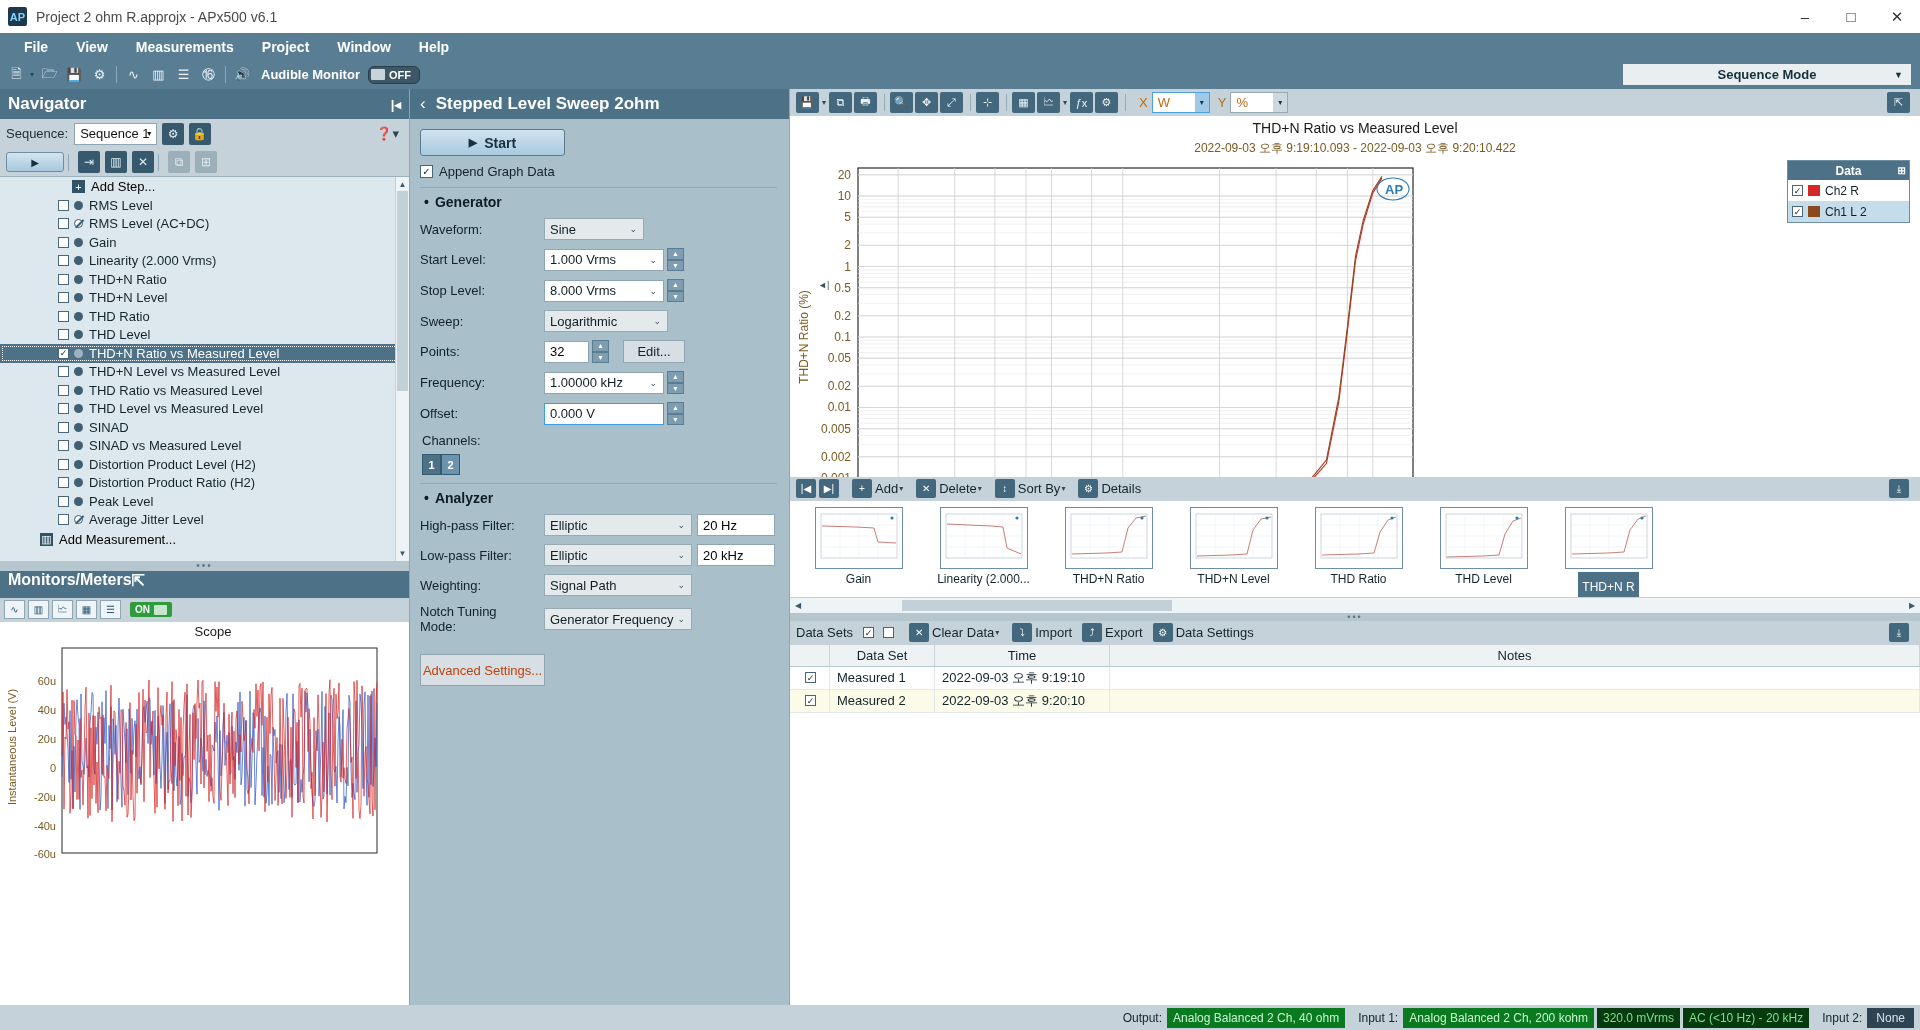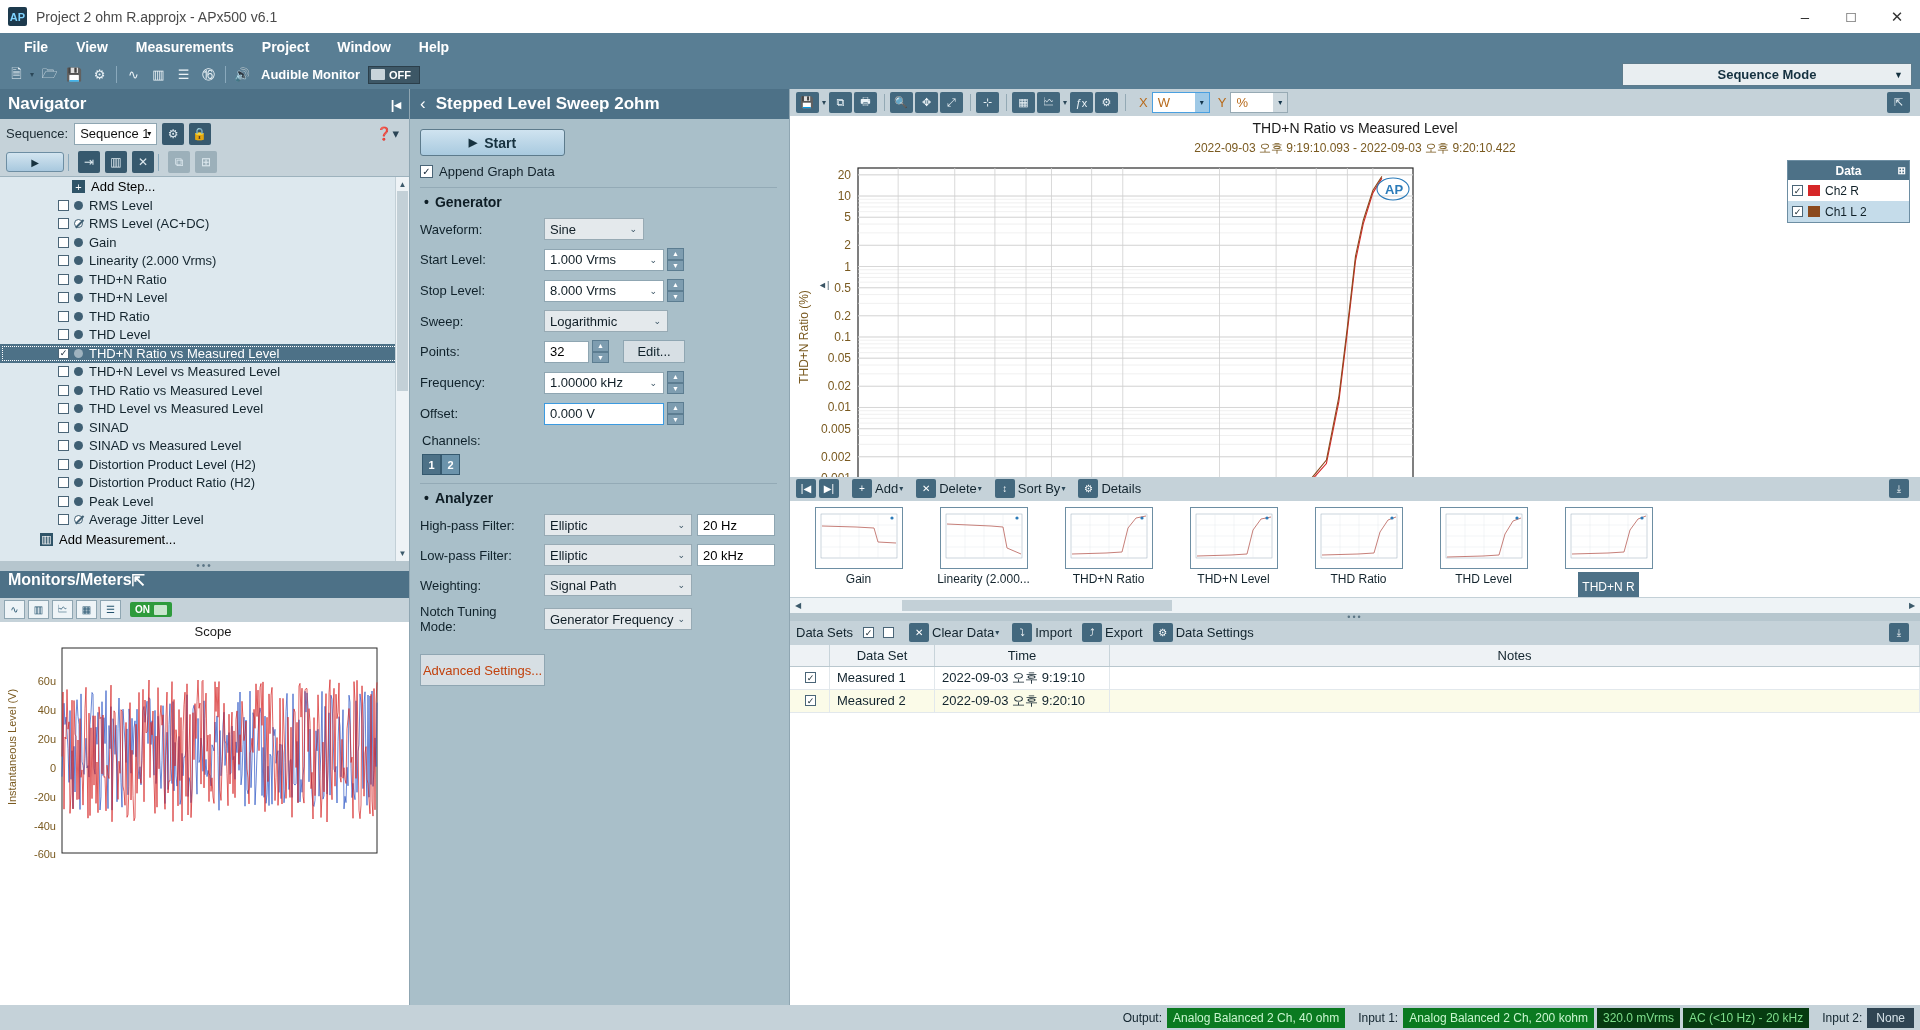--- a/index.html
+++ b/index.html
@@ -38,21 +38,21 @@
     padding-left:4px; position:relative;
   }
   .tb-ico {
     width:21px; height:21px; margin:0 2px; display:flex; align-items:center;
     justify-content:center; color:#eaf2f6; font-size:13px;
   }
   .tb-sep { width:1px; height:17px; background:#8aa9bc; margin:0 4px; }
   .tb-label { color:#fff; font-weight:bold; font-size:13px; margin-left:6px; }
   .toggle-off {
     margin-left:8px; background:#3d5766; color:#fff; font-size:11px;
-    font-weight:bold; padding:2px 8px 2px 20px; border-radius:0;
+    font-weight:bold; padding:2px 8px 2px 20px; border-radius:6px;
     position:relative; border:1px solid #2b3f4b;
   }
   .toggle-off::before {
     content:""; position:absolute; left:2px; top:2px; width:14px; height:11px;
     background:#c8d4da; border-radius:1px;
   }
   .seqmode {
     position:absolute; right:8px; top:3px; width:290px; height:23px;
     background:#e9eef1; border:1px solid #5d7b8c; display:flex;
     align-items:center; justify-content:center; font-weight:bold;

